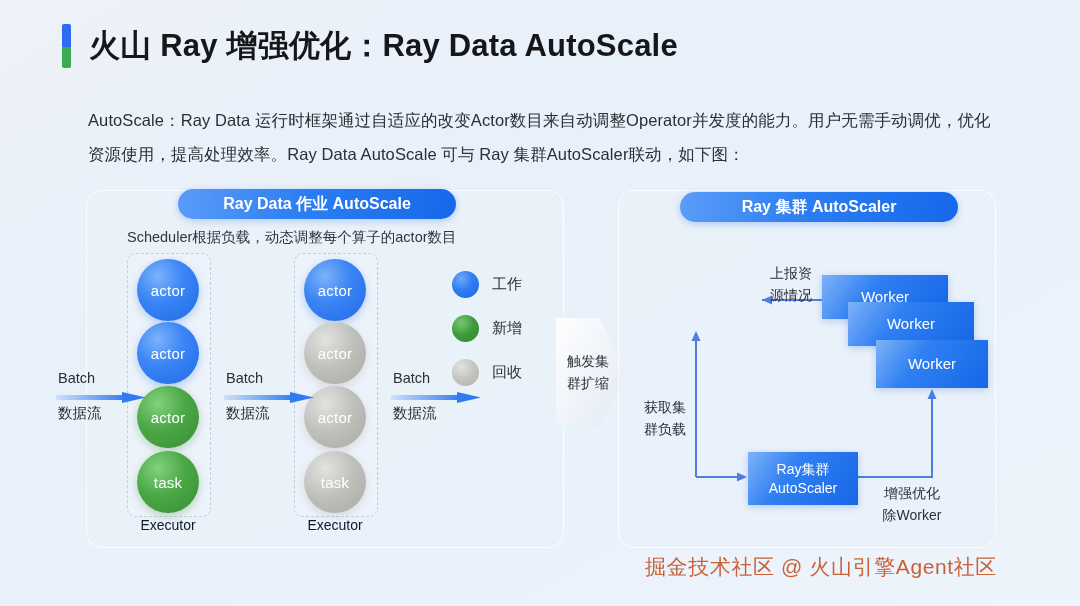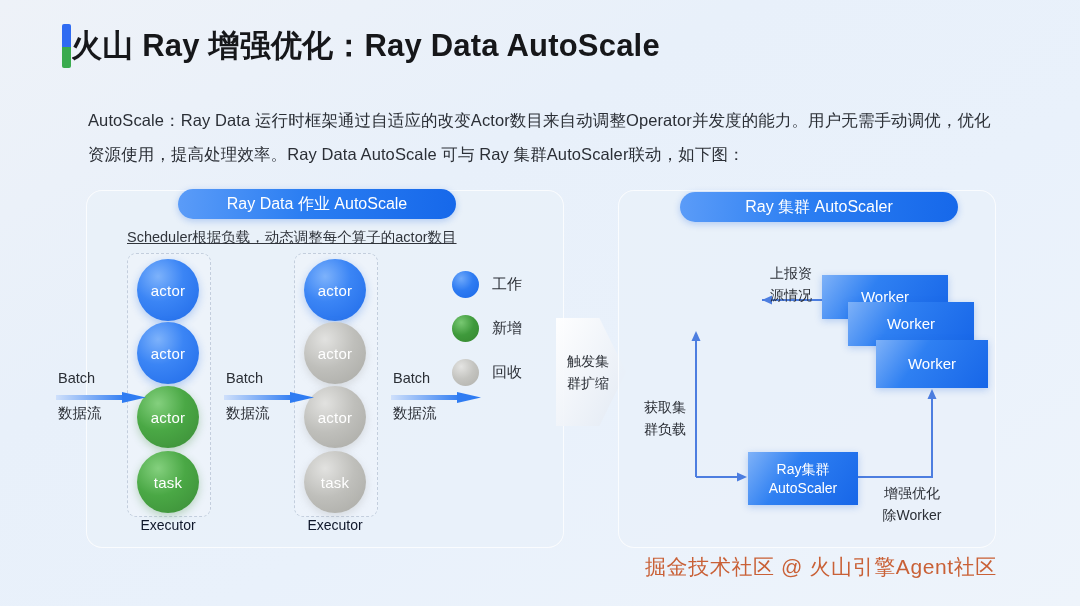--- a/index.html
+++ b/index.html
@@ -5,44 +5,44 @@
   html,body{margin:0;padding:0;}
   body{
     width:1080px;height:606px;overflow:hidden;
     font-family:"Liberation Sans","DejaVu Sans",sans-serif;
     background:linear-gradient(150deg,#eef2f8 0%,#e8f0fa 35%,#e9f1fb 60%,#eef4fb 100%);
     position:relative;
   }
   .slide{position:absolute;inset:0;}
 
   
-  .title-row{position:absolute;left:62px;top:24px;display:flex;align-items:center;justify-content:flex-end;}
+  .title-row{position:absolute;left:62px;top:24px;display:flex;align-items:center;gap:18px;justify-content:flex-end;}
   .accent-bar{width:9px;height:44px;border-radius:2px;
     background:linear-gradient(180deg,#2f6bf2 0%,#2f6bf2 52%,#3aab4e 52%,#3aab4e 100%);}
   .title-text{font-size:31px;font-weight:700;color:#16171a;letter-spacing:.2px;white-space:nowrap;}
 
   
   .para{position:absolute;left:88px;top:104px;width:910px;font-size:16.5px;color:#2b2f36;
         line-height:2.05;letter-spacing:.1px;}
 
   
   .panel{position:absolute;border-radius:16px;background:rgba(233,240,249,.82);
          box-shadow:inset 0 0 0 1px rgba(255,255,255,.75);}
   #panel-left{left:86px;top:190px;width:478px;height:358px;}
   #panel-right{left:618px;top:190px;width:378px;height:358px;}
 
   .pill{position:absolute;height:30px;border-radius:15px;
         background:linear-gradient(95deg,#5b9cf8 0%,#2b7ef2 45%,#1668ea 100%);
         color:#fff;font-size:16px;display:flex;align-items:center;justify-content:center;
-        box-shadow:0 2px 7px rgba(28,102,226,.28);white-space:nowrap;}
+        box-shadow:0 2px 7px rgba(28,102,226,.28);white-space:nowrap;font-weight:bold;}
   #pill-left{left:178px;top:189px;width:278px;}
   #pill-right{left:680px;top:192px;width:278px;}
 
   .subcap{position:absolute;font-size:14.5px;color:#31353c;white-space:nowrap;}
-  #cap-left{left:127px;top:228px;text-decoration:underline;}
+  #cap-left{left:127px;top:228px;}
   #cap-right{left:650px;top:228px;}
 
   
   .exec-col{position:absolute;width:82px;border:1px dashed #c3cedd;border-radius:9px;
             background:rgba(255,255,255,.18);}
   #col1{left:127px;top:253px;height:262px;}
   #col2{left:294px;top:253px;height:262px;}
 
   .node{position:absolute;width:62px;height:62px;border-radius:50%;
         display:flex;align-items:center;justify-content:center;

